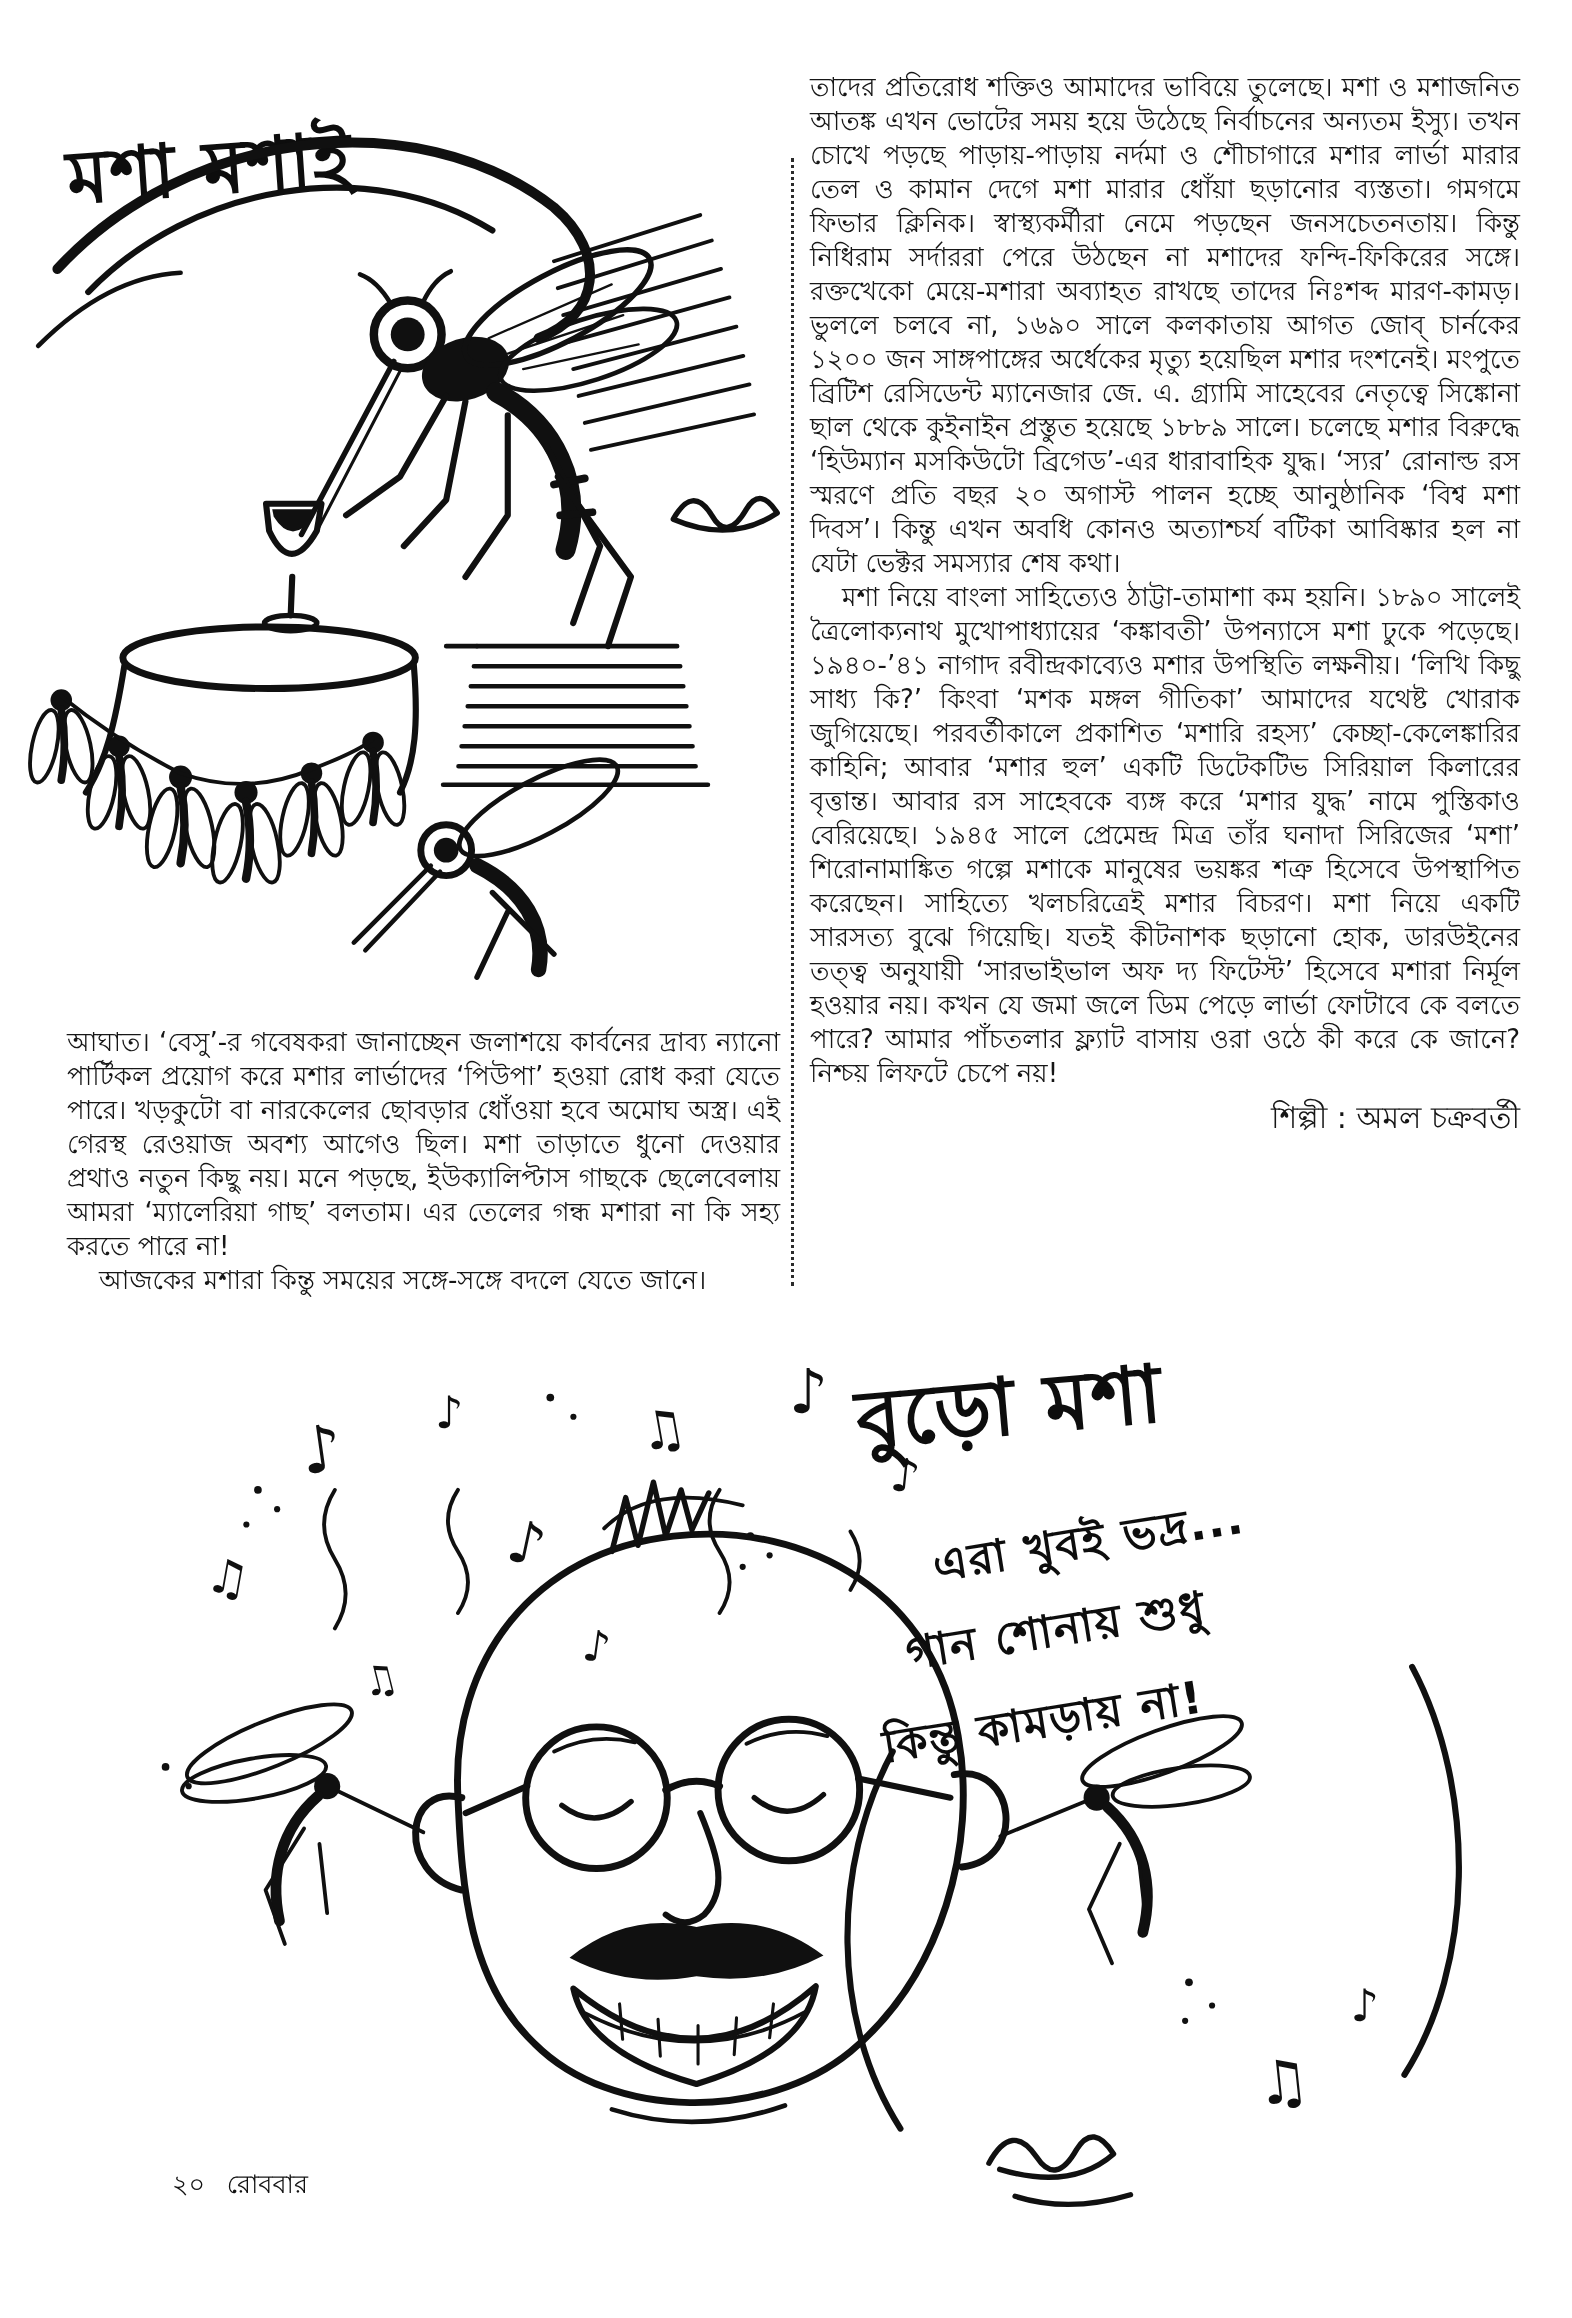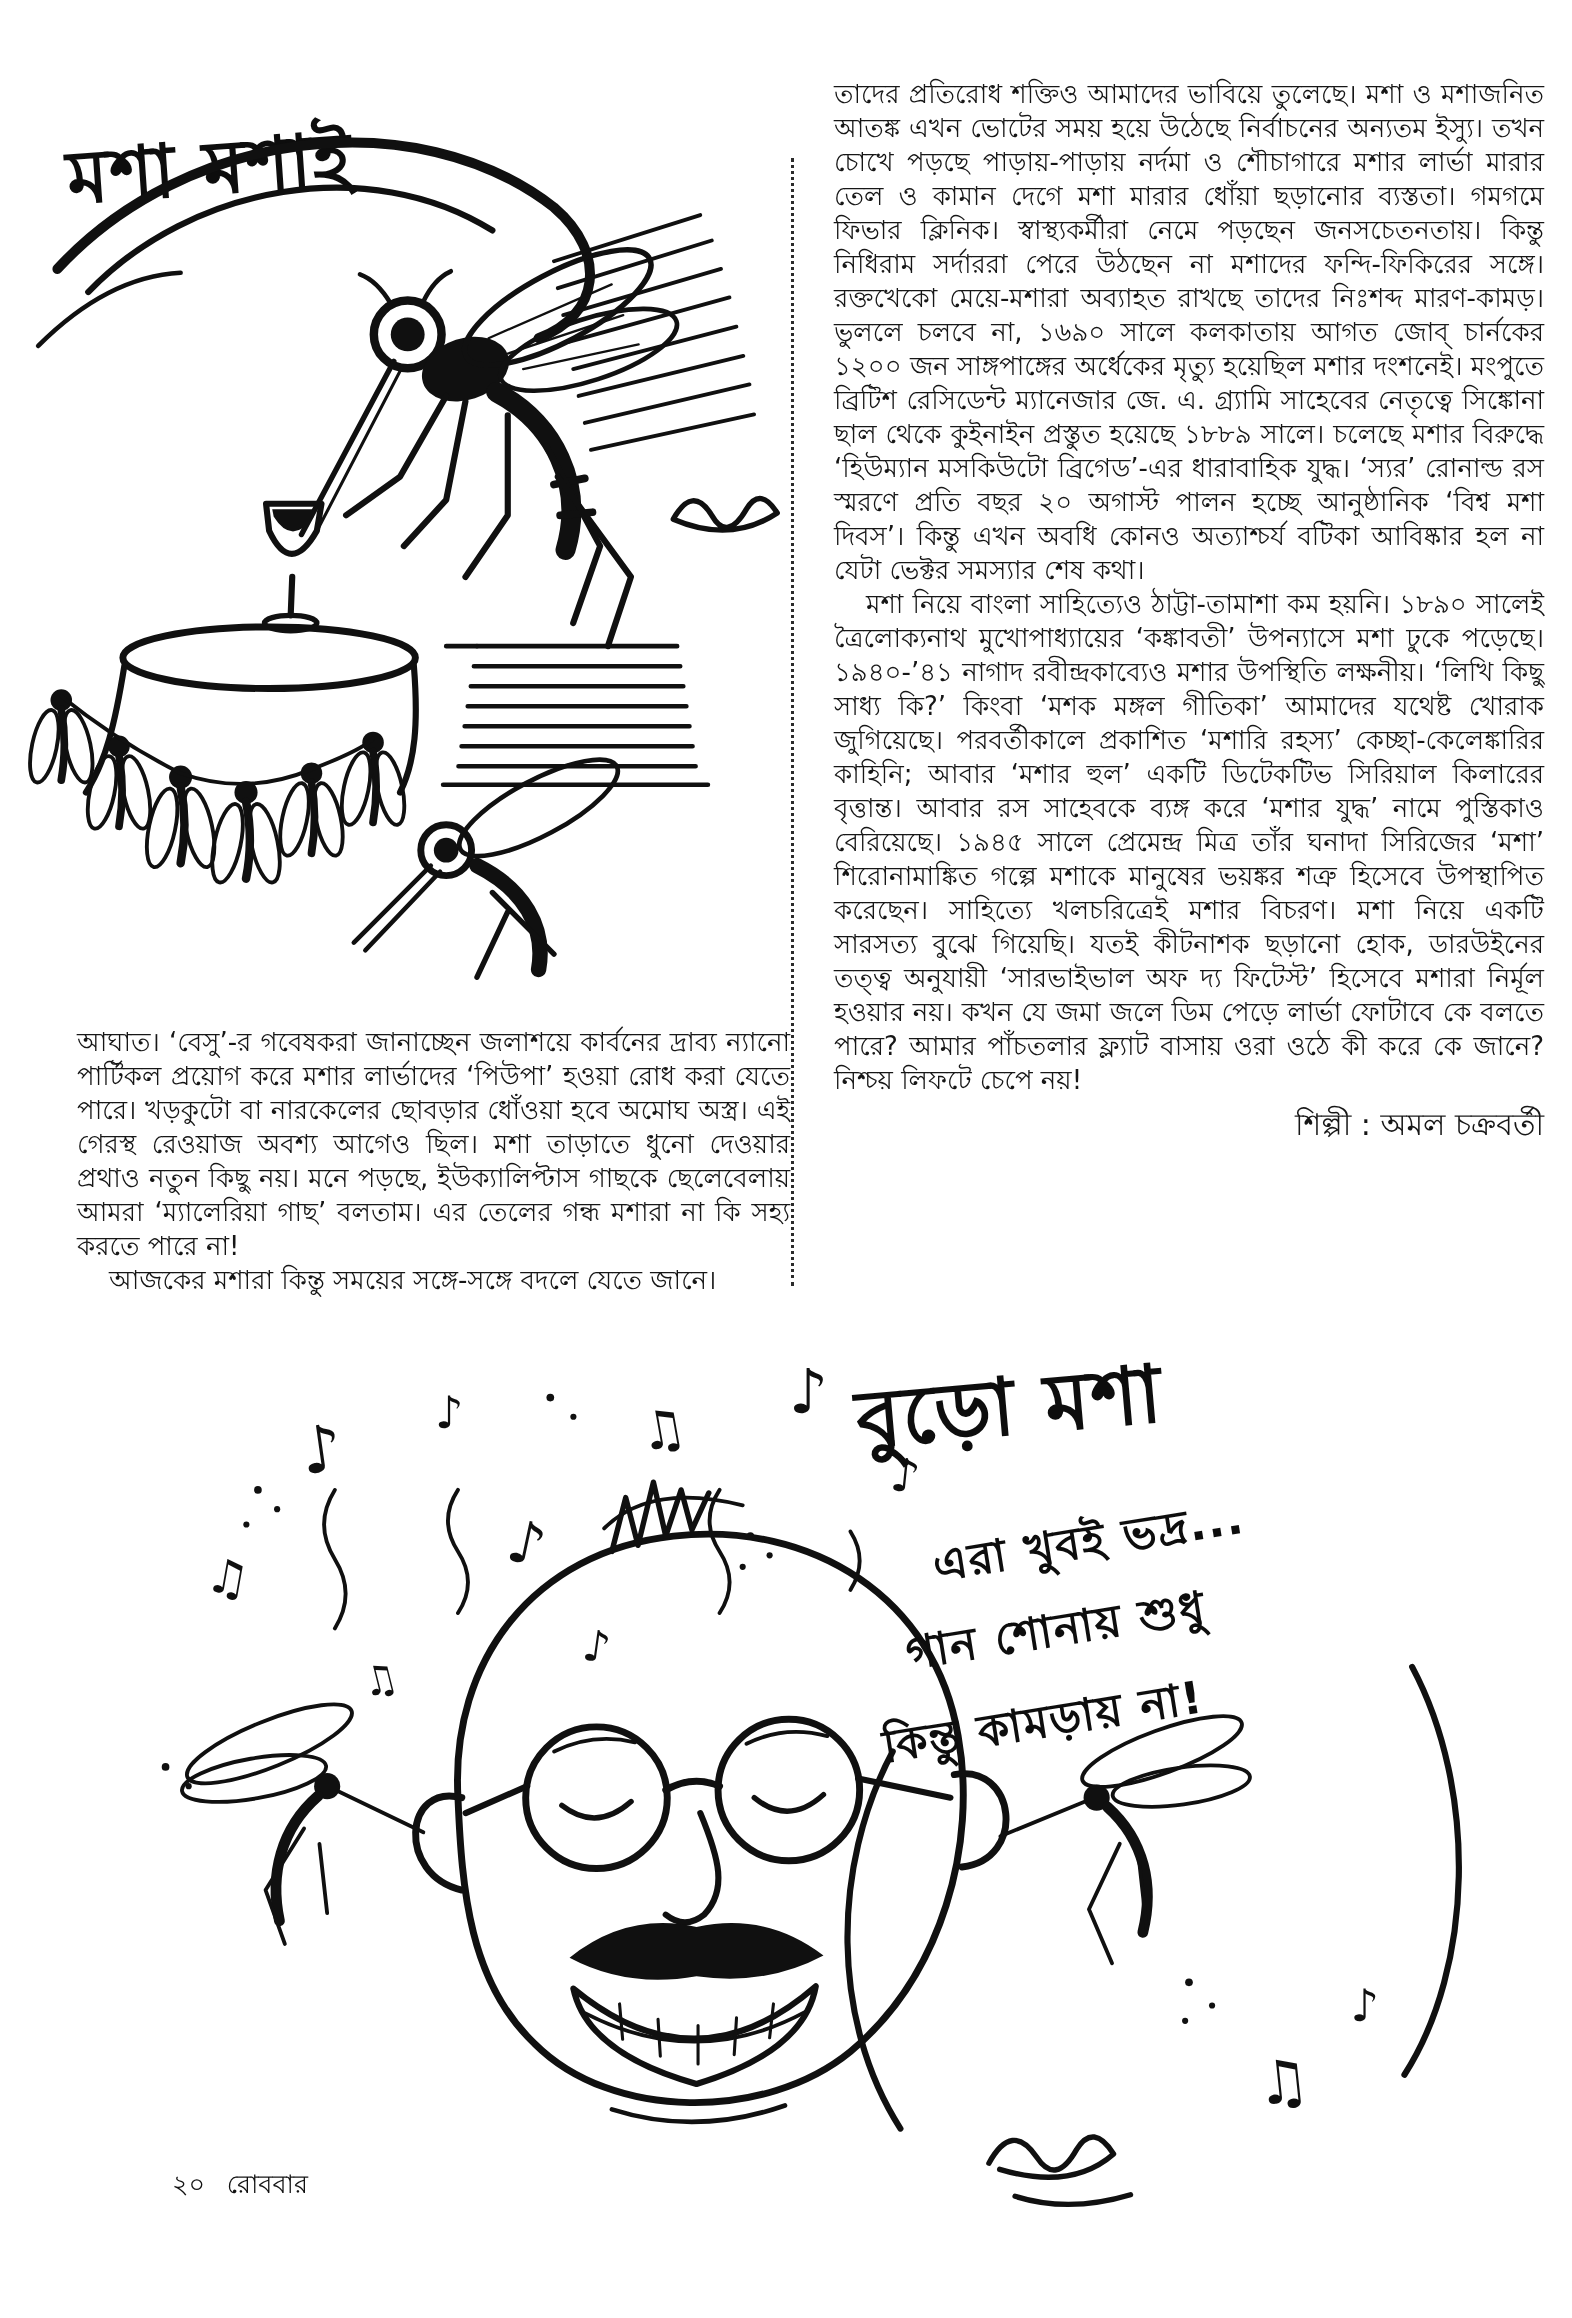--- a/index.html
+++ b/index.html
@@ -135,27 +135,27 @@
     <ellipse class="ln" stroke-width="6" cx="680" cy="900" rx="115" ry="36" transform="rotate(-28 680 900)"></ellipse>
     <path class="ln" stroke-width="7" d="M 620 1010 L 700 1090 M 640 1035 L 600 1120"></path>
   </g>
 
   <path class="ln" stroke-width="7" d="M 855 525 q 25 -45 50 -5 q 20 35 45 -8 q 18 -30 40 5 q -60 40 -135 8 Z"></path>
 </svg>
 </div>
 
 <div class="abs divider" style="left:791px;top:158px;height:1128px;"></div>
 
-<div class="abs col" style="left:810px;top:77px;width:710px;margin-left:24px;">
+<div class="abs col" style="left:810px;top:70px;width:710px;">
   <p>তাদের প্রতিরোধ শক্তিও আমাদের ভাবিয়ে তুলেছে। মশা ও মশাজনিত আতঙ্ক এখন ভোটের সময় হয়ে উঠেছে নির্বাচনের অন্যতম ইস্যু। তখন চোখে পড়ছে পাড়ায়-পাড়ায় নর্দমা ও শৌচাগারে মশার লার্ভা মারার তেল ও কামান দেগে মশা মারার ধোঁয়া ছড়ানোর ব্যস্ততা। গমগমে ফিভার ক্লিনিক। স্বাস্থ্যকর্মীরা নেমে পড়ছেন জনসচেতনতায়। কিন্তু নিধিরাম সর্দাররা পেরে উঠছেন না মশাদের ফন্দি-ফিকিরের সঙ্গে। রক্তখেকো মেয়ে-মশারা অব্যাহত রাখছে তাদের নিঃশব্দ মারণ-কামড়। ভুললে চলবে না, ১৬৯০ সালে কলকাতায় আগত জোব্ চার্নকের ১২০০ জন সাঙ্গপাঙ্গের অর্ধেকের মৃত্যু হয়েছিল মশার দংশনেই। মংপুতে ব্রিটিশ রেসিডেন্ট ম্যানেজার জে. এ. গ্র্যামি সাহেবের নেতৃত্বে সিঙ্কোনা ছাল থেকে কুইনাইন প্রস্তুত হয়েছে ১৮৮৯ সালে। চলেছে মশার বিরুদ্ধে ‘হিউম্যান মসকিউটো ব্রিগেড’-এর ধারাবাহিক যুদ্ধ। ‘স্যর’ রোনাল্ড রস স্মরণে প্রতি বছর ২০ অগাস্ট পালন হচ্ছে আনুষ্ঠানিক ‘বিশ্ব মশা দিবস’। কিন্তু এখন অবধি কোনও অত্যাশ্চর্য বটিকা আবিষ্কার হল না যেটা ভেক্টর সমস্যার শেষ কথা।</p>
   <p class="indent">মশা নিয়ে বাংলা সাহিত্যেও ঠাট্টা-তামাশা কম হয়নি। ১৮৯০ সালেই ত্রৈলোক্যনাথ মুখোপাধ্যায়ের ‘কঙ্কাবতী’ উপন্যাসে মশা ঢুকে পড়েছে। ১৯৪০-’৪১ নাগাদ রবীন্দ্রকাব্যেও মশার উপস্থিতি লক্ষনীয়। ‘লিখি কিছু সাধ্য কি?’ কিংবা ‘মশক মঙ্গল গীতিকা’ আমাদের যথেষ্ট খোরাক জুগিয়েছে। পরবর্তীকালে প্রকাশিত ‘মশারি রহস্য’ কেচ্ছা-কেলেঙ্কারির কাহিনি; আবার ‘মশার হুল’ একটি ডিটেকটিভ সিরিয়াল কিলারের বৃত্তান্ত। আবার রস সাহেবকে ব্যঙ্গ করে ‘মশার যুদ্ধ’ নামে পুস্তিকাও বেরিয়েছে। ১৯৪৫ সালে প্রেমেন্দ্র মিত্র তাঁর ঘনাদা সিরিজের ‘মশা’ শিরোনামাঙ্কিত গল্পে মশাকে মানুষের ভয়ঙ্কর শত্রু হিসেবে উপস্থাপিত করেছেন। সাহিত্যে খলচরিত্রেই মশার বিচরণ। মশা নিয়ে একটি সারসত্য বুঝে গিয়েছি। যতই কীটনাশক ছড়ানো হোক, ডারউইনের তত্ত্ব অনুযায়ী ‘সারভাইভাল অফ দ্য ফিটেস্ট’ হিসেবে মশারা নির্মূল হওয়ার নয়। কখন যে জমা জলে ডিম পেড়ে লার্ভা ফোটাবে কে বলতে পারে? আমার পাঁচতলার ফ্ল্যাট বাসায় ওরা ওঠে কী করে কে জানে? নিশ্চয় লিফটে চেপে নয়!</p>
   <div class="credit">শিল্পী : অমল চক্রবর্তী</div>
 </div>
 
-<div class="abs col" style="left:77px;top:1025px;width:713px;">
+<div class="abs col" style="left:67px;top:1025px;width:713px;">
   <p>আঘাত। ‘বেসু’-র গবেষকরা জানাচ্ছেন জলাশয়ে কার্বনের দ্রাব্য ন্যানো পার্টিকল প্রয়োগ করে মশার লার্ভাদের ‘পিউপা’ হওয়া রোধ করা যেতে পারে। খড়কুটো বা নারকেলের ছোবড়ার ধোঁওয়া হবে অমোঘ অস্ত্র। এই গেরস্থ রেওয়াজ অবশ্য আগেও ছিল। মশা তাড়াতে ধুনো দেওয়ার প্রথাও নতুন কিছু নয়। মনে পড়ছে, ইউক্যালিপ্টাস গাছকে ছেলেবেলায় আমরা ‘ম্যালেরিয়া গাছ’ বলতাম। এর তেলের গন্ধ মশারা না কি সহ্য করতে পারে না!</p>
   <p class="indent">আজকের মশারা কিন্তু সময়ের সঙ্গে-সঙ্গে বদলে যেতে জানে।</p>
 </div>
 
 <div class="abs" style="left:73px;top:1336px;width:1424px;height:908px;">
 <svg width="1424" height="908" viewBox="0 0 1850 1180">
 
   <g>
     <text class="note" x="300" y="180" font-size="84" transform="rotate(-8 300 180)">♪</text>
     <text class="note" x="170" y="330" font-size="62" transform="rotate(10 170 330)">♫</text>

